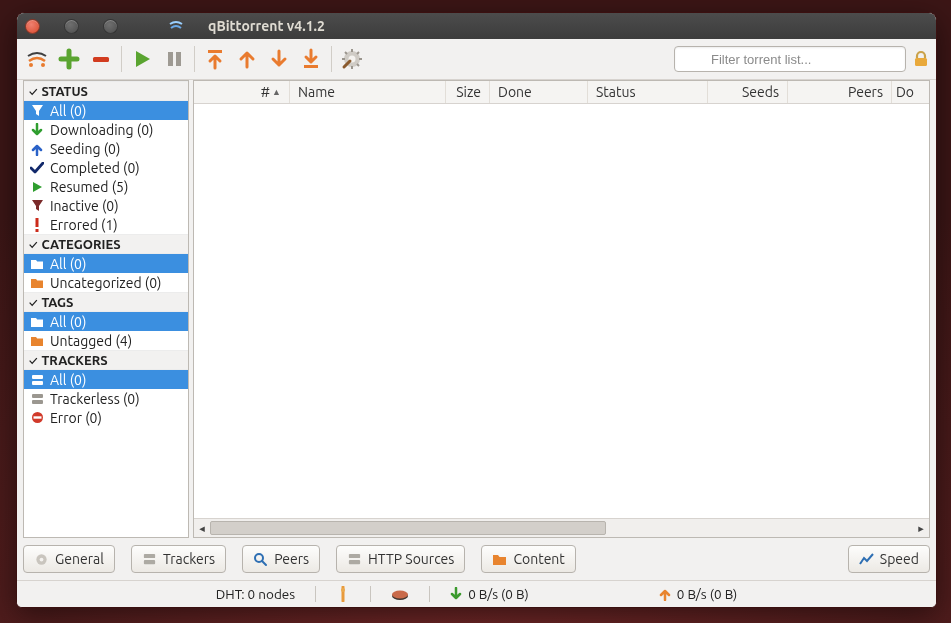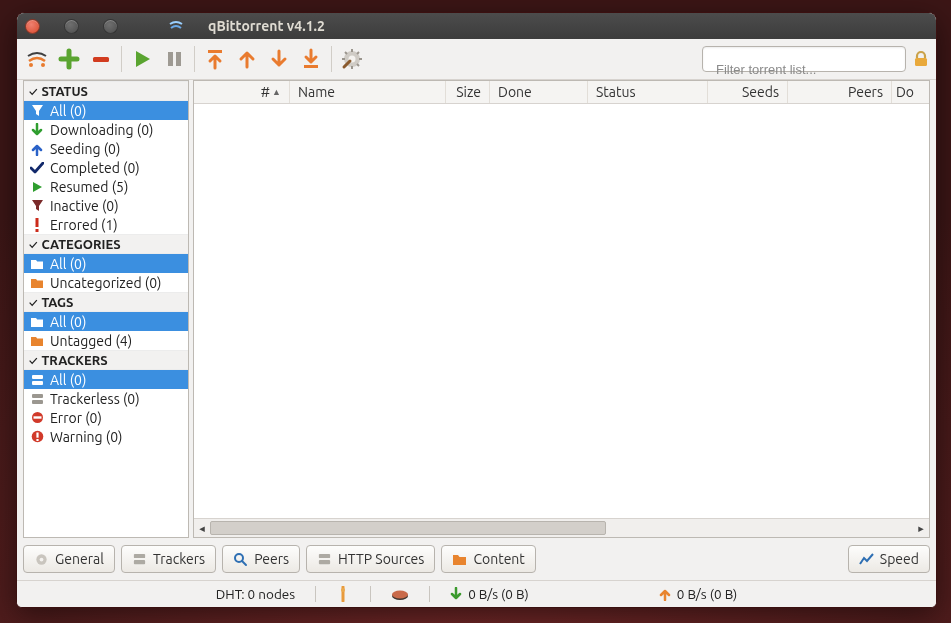--- a/index.html
+++ b/index.html
@@ -57,23 +57,22 @@
   .tb-btn{width:28px;height:34px;display:flex;align-items:center;justify-content:center;border-radius:3px;}
   .tb-sep{width:1px;height:26px;background:#d1cdc7;margin:0 2px;}
   .filter-wrap{
     margin-left:auto;
     display:flex;align-items:center;gap:6px;
   }
   .filter-input{
     width:190px;height:24px;
     border:1px solid #b7b3ad;border-radius:4px;
     background:#fff;
-    display:flex;align-items:center;padding:0 6px;gap:14px;
+    display:flex;align-items:center;padding:0 20px;gap:14px;
     box-shadow:inset 0 1px 2px rgba(0,0,0,.08);
-    flex-direction:column;
   }
   .filter-input input{border:none;outline:none;font-size:13px;flex:1;background:transparent;color:#555;}
   .filter-input input::placeholder{color:#8b8b8b;}
   .lock{width:18px;height:18px;}
   
   .main{
     flex:1;
     display:flex;
     padding:0 6px 0 6px;
     gap:0;
@@ -133,21 +132,21 @@
     height:18px;border-top:1px solid #d7d3cf;background:#f1efed;
     display:flex;align-items:center;position:relative;
   }
   .hscroll .arrow{width:16px;height:100%;display:flex;align-items:center;justify-content:center;color:#444;font-size:11px;}
   .hscroll .track{flex:1;position:relative;height:100%;}
   .hscroll .thumb{position:absolute;left:0;top:2px;height:12px;width:56%;background:#d3cfca;border:1px solid #b8b4ae;border-radius:2px;}
   
   .bottom-tabs{
     height:34px;
     display:flex;align-items:center;
-    padding:4px 6px;gap:6px;
+    padding:4px 6px;gap:16px;
     border-top:0;
     flex:none;
   }
   .btab{
     height:26px;
     border:1px solid #b7b3ad;border-radius:4px;
     background:linear-gradient(#fdfdfc,#ece9e4);
     padding:0 10px;display:flex;align-items:center;gap:6px;
     font-size:14px;color:#333;
   }
@@ -402,30 +401,20 @@
         </div>
         <div class="side-item">
           <span class="ico">
             <svg width="13" height="13" viewBox="0 0 13 13">
               <circle cx="6.5" cy="6.5" r="5.5" fill="#d13a2a"></circle>
               <rect x="2.5" y="5.3" width="8" height="2.4" fill="#fff"></rect>
             </svg>
           </span>
           <span class="lbl">Error (0)</span>
         </div>
-        <div class="side-item">
-          <span class="ico">
-            <svg width="13" height="13" viewBox="0 0 13 13">
-              <circle cx="6.5" cy="6.5" r="5.8" fill="#d13a2a"></circle>
-              <rect x="5.4" y="2.5" width="2.2" height="5.2" fill="#fff"></rect>
-              <rect x="5.4" y="9" width="2.2" height="2" fill="#fff"></rect>
-            </svg>
-          </span>
-          <span class="lbl">Warning (0)</span>
-        </div>
       </div>
 
     <div class="table-wrap">
       <div class="thead" id="thead">
           <div class="th r" style="width: 96px;">
             <span>#</span>
             <span class="sort">▲</span>
           </div>
           <div class="th" style="width: 156px;">
             <span>Name</span>

